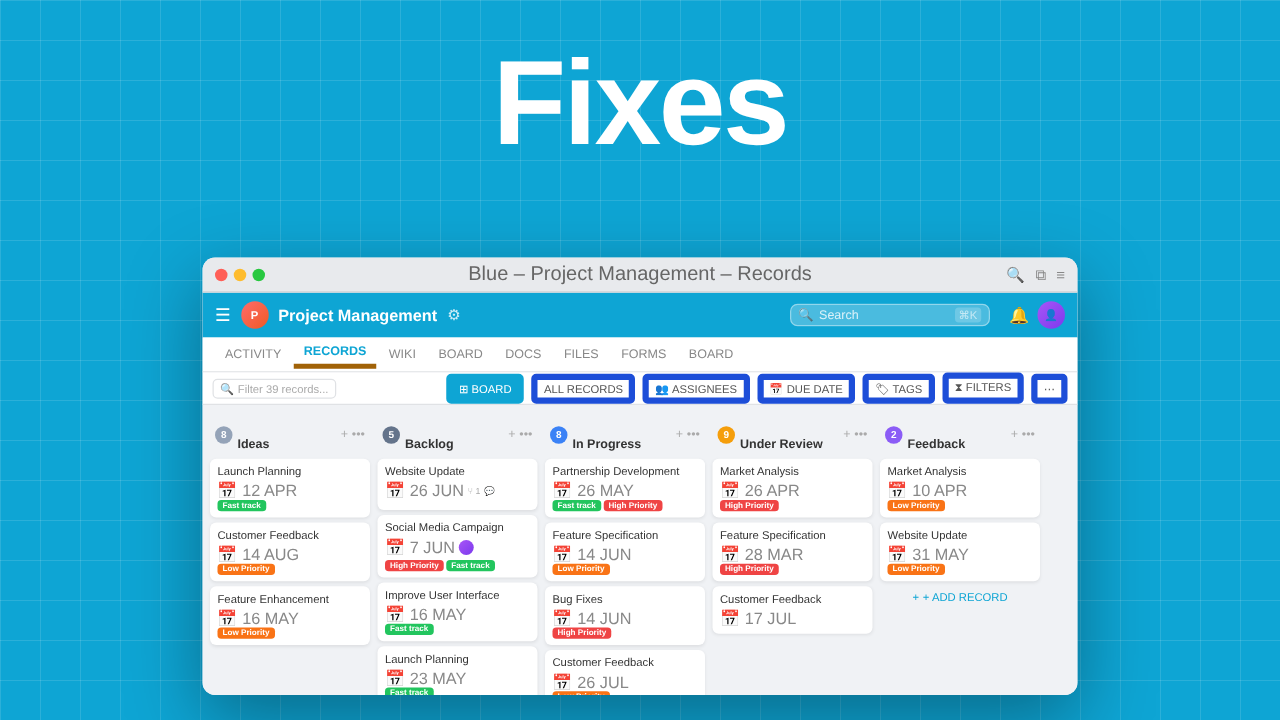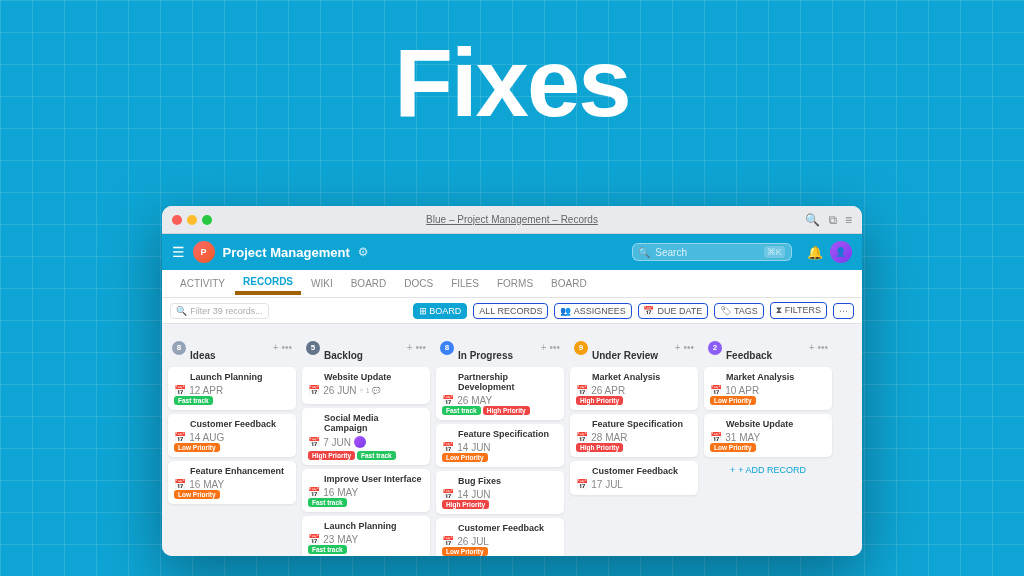--- a/index.html
+++ b/index.html
@@ -66,23 +66,22 @@
       gap: 5px;
     }
     .tl { width: 10px; height: 10px; border-radius: 50%; }
     .tl-red { background: #ff5f57; }
     .tl-yellow { background: #febc2e; }
     .tl-green { background: #28c840; }
     .title-bar-text {
       position: absolute;
       left: 50%;
       transform: translateX(-50%);
-      font-size: 10px;
+      font-size: 16px;
       color: #666;
-      text-decoration: underline;
     }
     .title-bar-icons {
       margin-left: auto;
       display: flex;
       gap: 8px;
       color: #888;
       font-size: 12px;
     }
 
     
@@ -165,21 +164,21 @@
     .filter-input {
       display: flex; align-items: center; gap: 3px;
       border: 1px solid #e0e2e5; border-radius: 4px;
       padding: 2px 5px; font-size: 9px; color: #aaa;
     }
     .toolbar-spacer { flex: 1; }
     .toolbar-btn {
       display: flex; align-items: center; gap: 3px;
       font-size: 9px; color: #555; cursor: pointer;
       padding: 2px 5px; border-radius: 4px;
-      border: 1px solid #1d4ed8; background: white; text-align: right;
+      border: 5px solid #1d4ed8; background: white; text-align: right;
     }
     .toolbar-btn.active { background: #0ea5d4; color: white; border-color: #0ea5d4; }
 
     
     .kanban-board {
       display: flex;
       gap: 0;
       padding: 8px 6px;
       height: calc(350px - 28px - 36px - 28px - 26px);
       overflow-x: auto;
@@ -212,23 +211,23 @@
     .col-action-btn { font-size: 10px; color: #aaa; cursor: pointer; line-height: 1; }
 
     
     .card {
       background: white;
       border-radius: 5px;
       padding: 5px 6px;
       box-shadow: 0 1px 3px rgba(0,0,0,0.08);
       cursor: pointer;
     }
-    .card-title { font-size: 9px; font-weight: 700; color: #333; margin-bottom: 3px; margin-left: 16px; }
+    .card-title { font-size: 9px; font-weight: 400; color: #333; margin-bottom: 3px; }
     .card-meta { display: flex; align-items: center; gap: 3px; margin-bottom: 3px; }
-    .card-date { font-size: 10px; color: #888; display: flex; align-items: center; gap: 2px; }
+    .card-date { font-size: 13px; color: #888; display: flex; align-items: center; gap: 2px; }
     .card-badges { display: flex; gap: 2px; flex-wrap: wrap; }
     .badge {
       font-size: 6.5px; font-weight: 600; padding: 1px 4px;
       border-radius: 3px; color: white;
     }
     .badge-fast { background: #22c55e; }
     .badge-high { background: #ef4444; }
     .badge-low { background: #f97316; }
     .card-avatar-small {
       width: 12px; height: 12px; border-radius: 50%;

